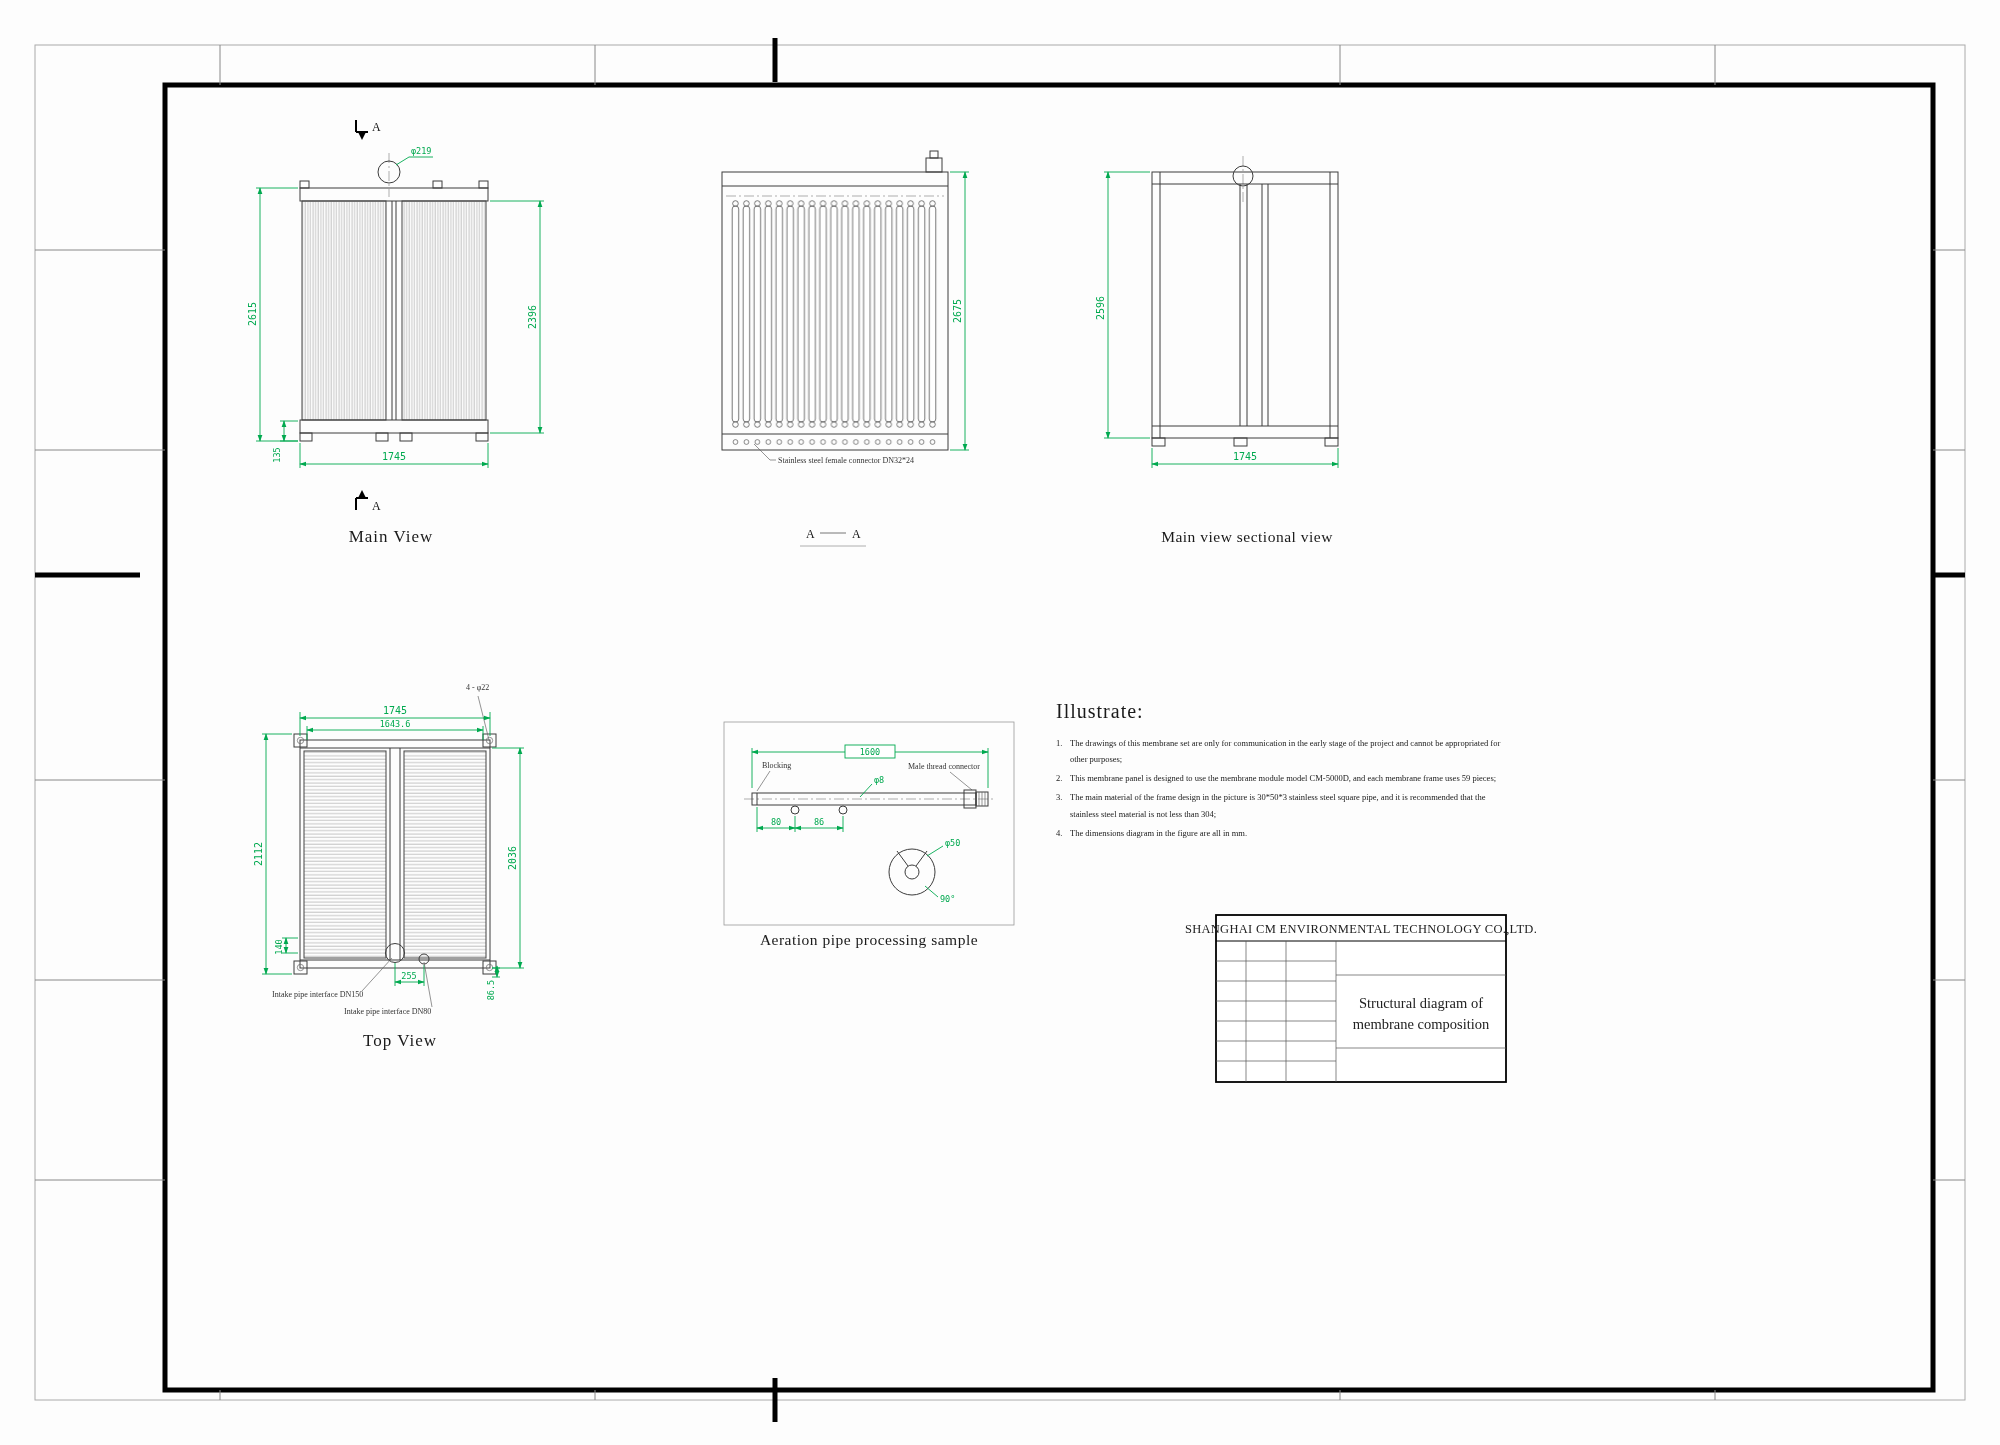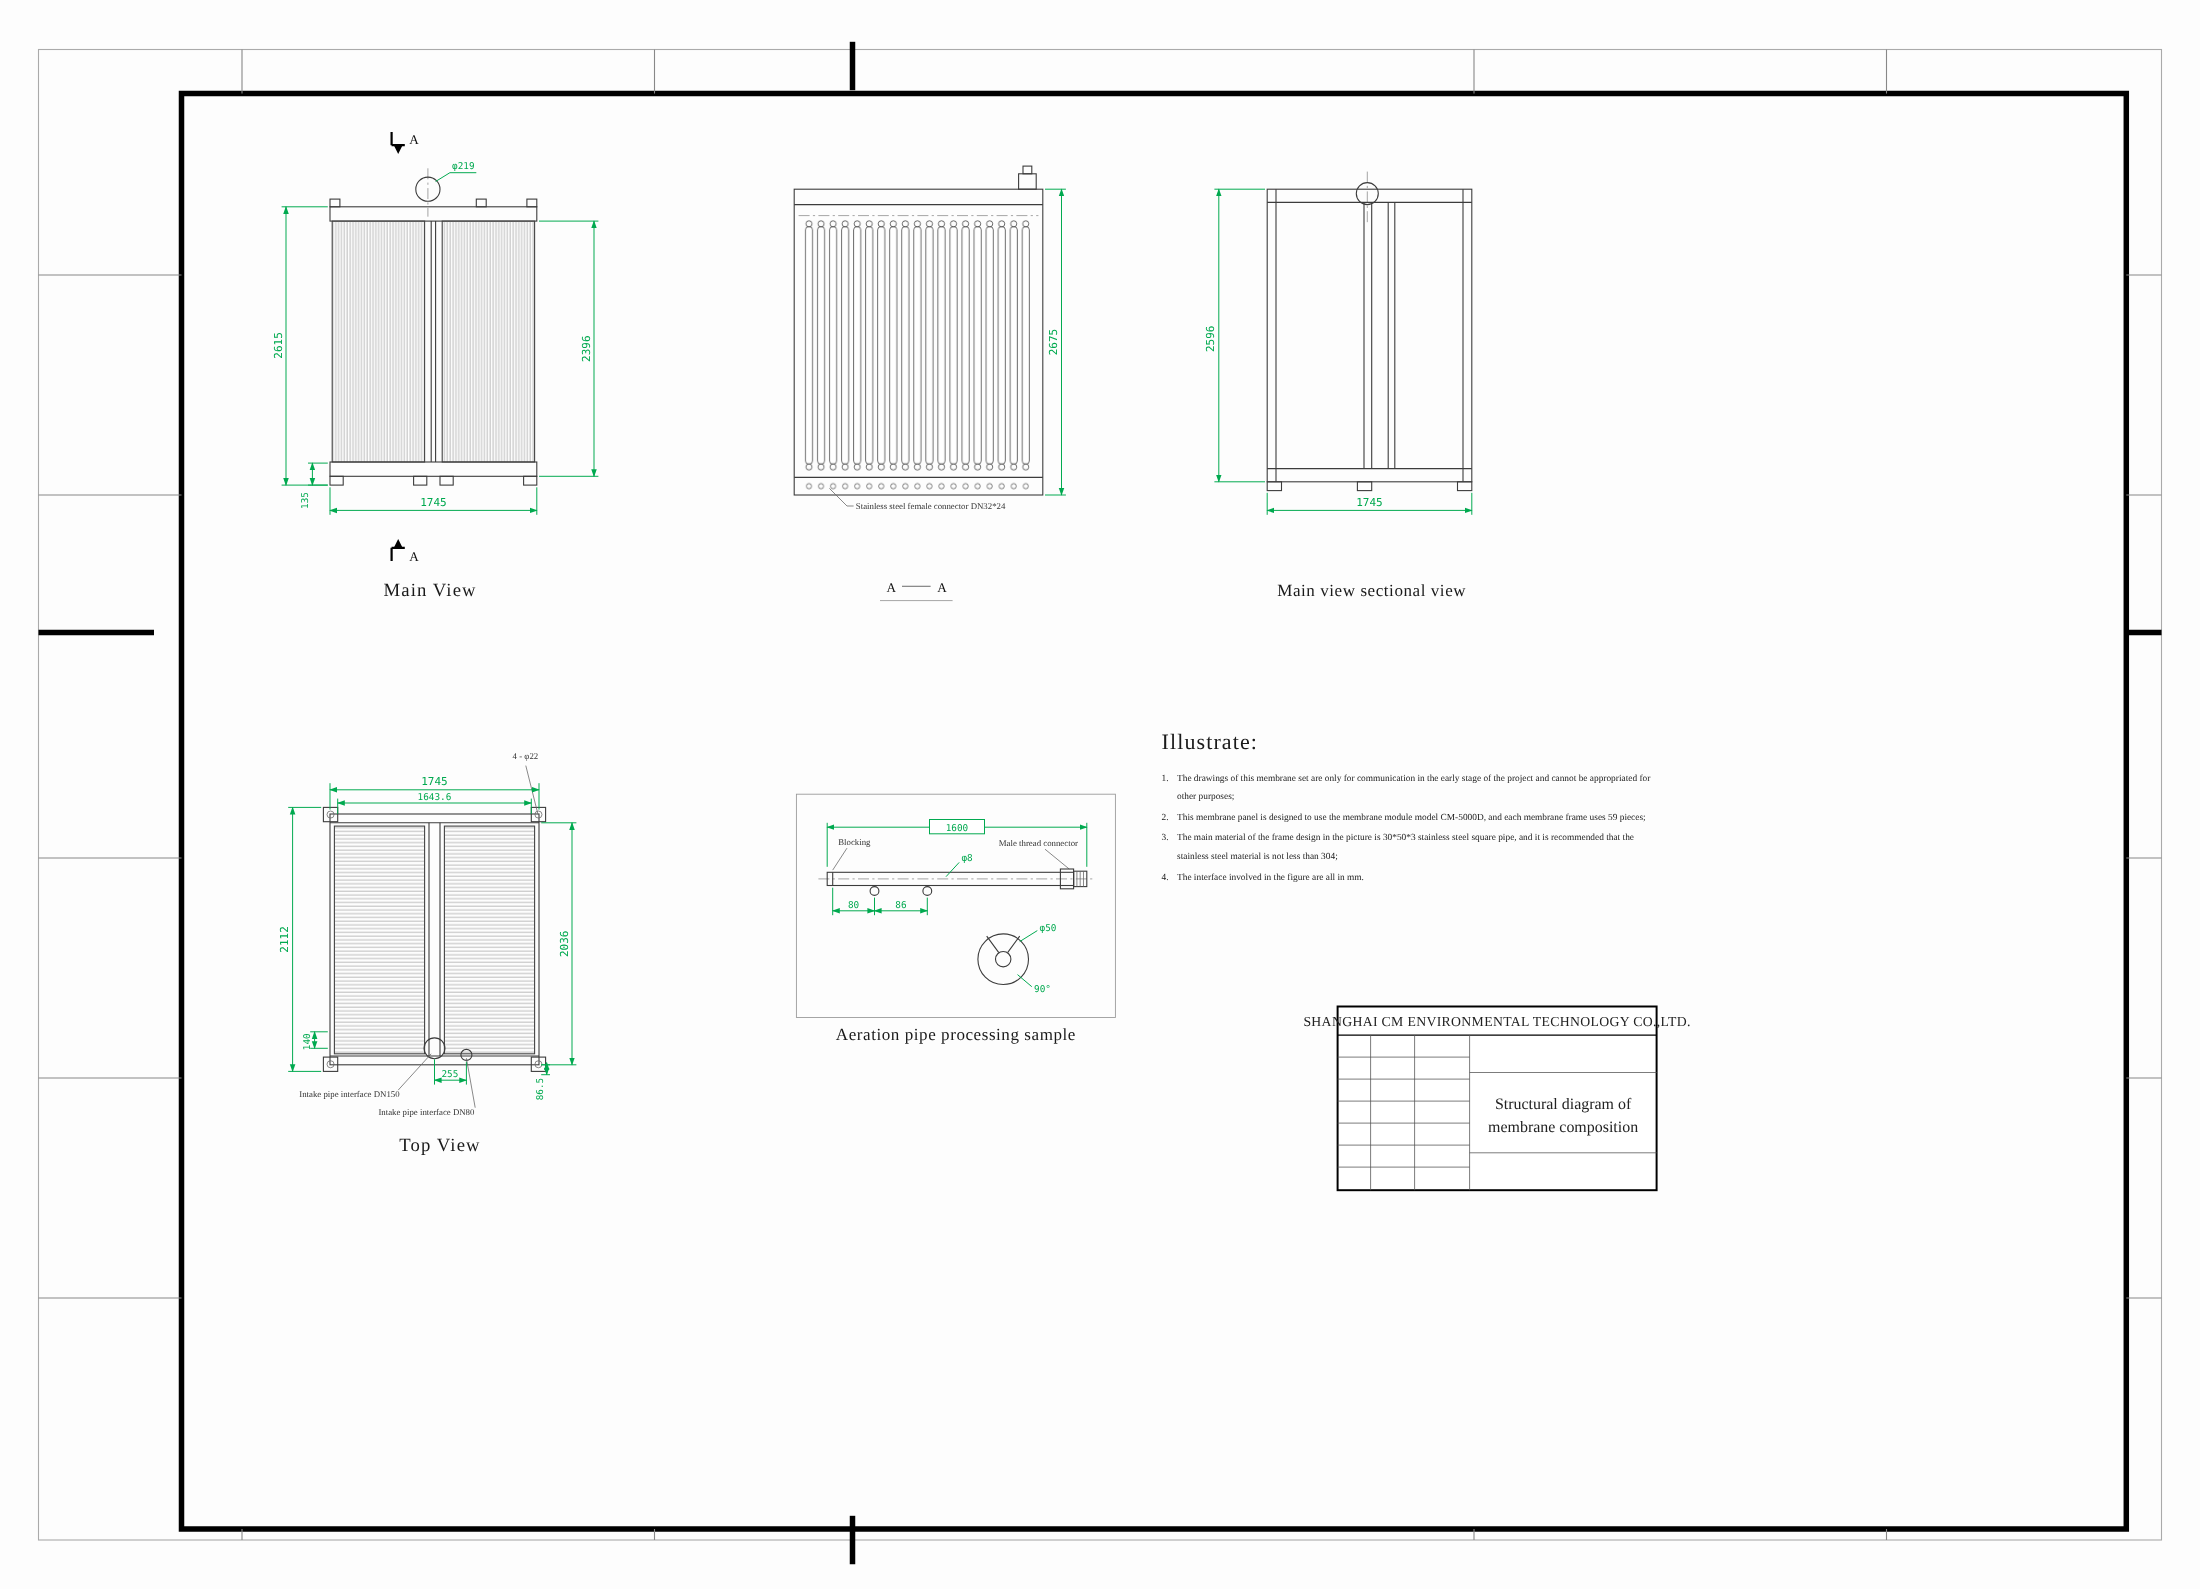--- a/index.html
+++ b/index.html
@@ -19,21 +19,21 @@
   
   text  { font-family:"Liberation Serif", serif; fill:#222; }
   .dim  { fill:#00a94f; font-family:"DejaVu Sans Mono", monospace; font-size:10px; }
   .dims { fill:#00a94f; font-family:"DejaVu Sans Mono", monospace; font-size:8.5px; }
   .lbl  { font-size:8px; fill:#333; }
   .vlabel { font-size:17px; fill:#1a1a1a; letter-spacing:1px; }
   .vlabel2 { font-size:15.5px; fill:#1a1a1a; letter-spacing:0.5px; }
   .secA { font-size:12px; fill:#111; }
 
   
-  .notes { position:absolute; left:1056px; top:664px; width:452px; color:#1a1a1a; }
+  .notes { position:absolute; left:1056px; top:700px; width:452px; color:#1a1a1a; }
   .notes-title { font-size:20px; letter-spacing:1px; margin-bottom:12px; }
   .note { display:flex; font-size:8.5px; line-height:1.9; margin-bottom:3px; }
   .note-num { flex:0 0 14px; }
   .note-text { flex:1; }
 </style>
 </head>
 <body>
 
 <div class="page">
 
@@ -325,17 +325,17 @@
   <div class="note">
     <span class="note-num">2.</span>
     <span class="note-text">This membrane panel is designed to use the membrane module model CM-5000D, and each membrane frame uses 59 pieces;</span>
   </div>
   <div class="note">
     <span class="note-num">3.</span>
     <span class="note-text">The main material of the frame design in the picture is 30*50*3 stainless steel square pipe, and it is recommended that the stainless steel material is not less than 304;</span>
   </div>
   <div class="note">
     <span class="note-num">4.</span>
-    <span class="note-text">The interface involved in the figure are all in mm.</span>
+    <span class="note-text">The dimensions diagram in the figure are all in mm.</span>
   </div>
 </div>
 
 </div>
 
 </body></html>

